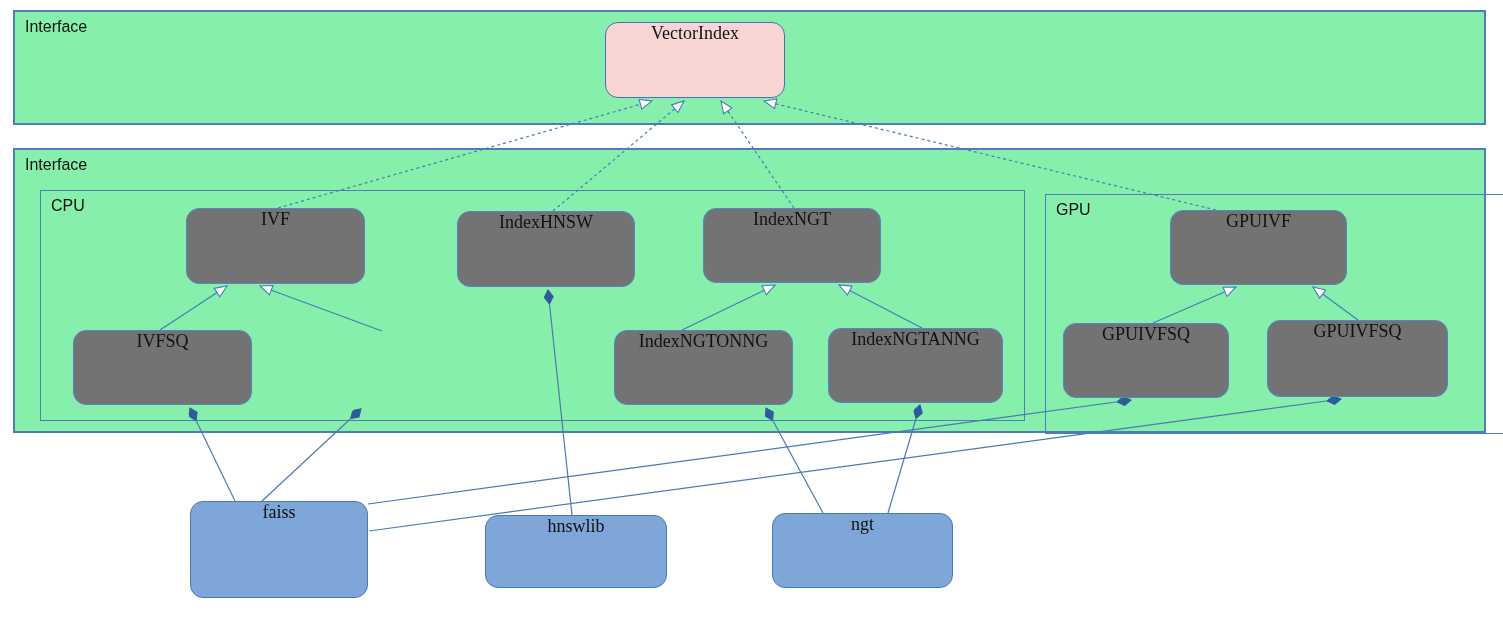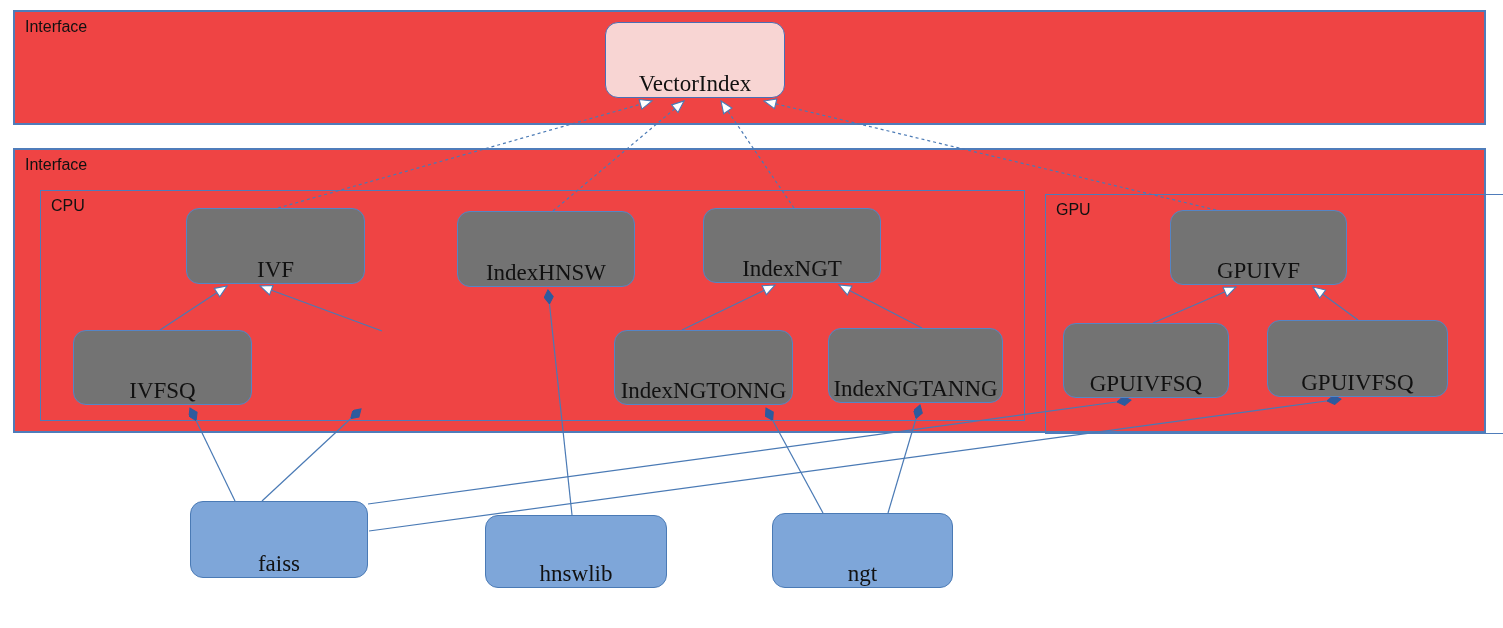--- a/index.html
+++ b/index.html
@@ -5,21 +5,21 @@
   html,body{margin:0;padding:0;background:#ffffff;}
   #canvas{
     position:relative;
     width:1503px;height:628px;
     background:#ffffff;
     font-family:"Liberation Sans", sans-serif;
     overflow:hidden;
   }
   .container{
     position:absolute;
-    background:#ef4444;
+    background:#86efac;
     border:2px solid #4f7cba;
     box-sizing:border-box;
   }
   .subcontainer{
     position:absolute;
     background:transparent;
     border:1.5px solid #4f7cba;
     box-sizing:border-box;
   }
   .container-label{
@@ -32,23 +32,23 @@
     text-decoration:underline wavy #cc0000 1px;
     text-underline-offset:4px;
   }
   svg#connector-layer{
     position:absolute;left:0;top:0;
     pointer-events:none;
   }
   .node{
     position:absolute;
     box-sizing:border-box;
-    display:flex;align-items:flex-end;justify-content:center;
+    display:flex;align-items:flex-start;justify-content:center;
     font-family:"Liberation Serif", serif;
-    font-size:23px;color:#111111;
+    font-size:18px;color:#111111;
     border-radius:13px;
     text-align:center;
   }
   .node-interface{
     background:#f8d5d3;
     border:1.6px solid #4a6fb5;
   }
   .node-class{
     background:#737373;
     border:1.6px solid #5585c5;
@@ -145,21 +145,21 @@
   </div>
 
   <div class="node node-class" style="left:1063px;top:323px;width:166px;height:75px">
     <span>GPUIVFSQ</span>
   </div>
 
   <div class="node node-class" style="left:1267px;top:320px;width:181px;height:77px">
     <span>GPUIVFSQ</span>
   </div>
 
-  <div class="node node-library" style="left:190px;top:501px;width:178px;height:77px">
+  <div class="node node-library" style="left:190px;top:501px;width:178px;height:97px">
     <span>faiss</span>
   </div>
 
   <div class="node node-library" style="left:485px;top:515px;width:182px;height:73px">
     <span>hnswlib</span>
   </div>
 
   <div class="node node-library" style="left:772px;top:513px;width:181px;height:75px">
     <span>ngt</span>
   </div>

